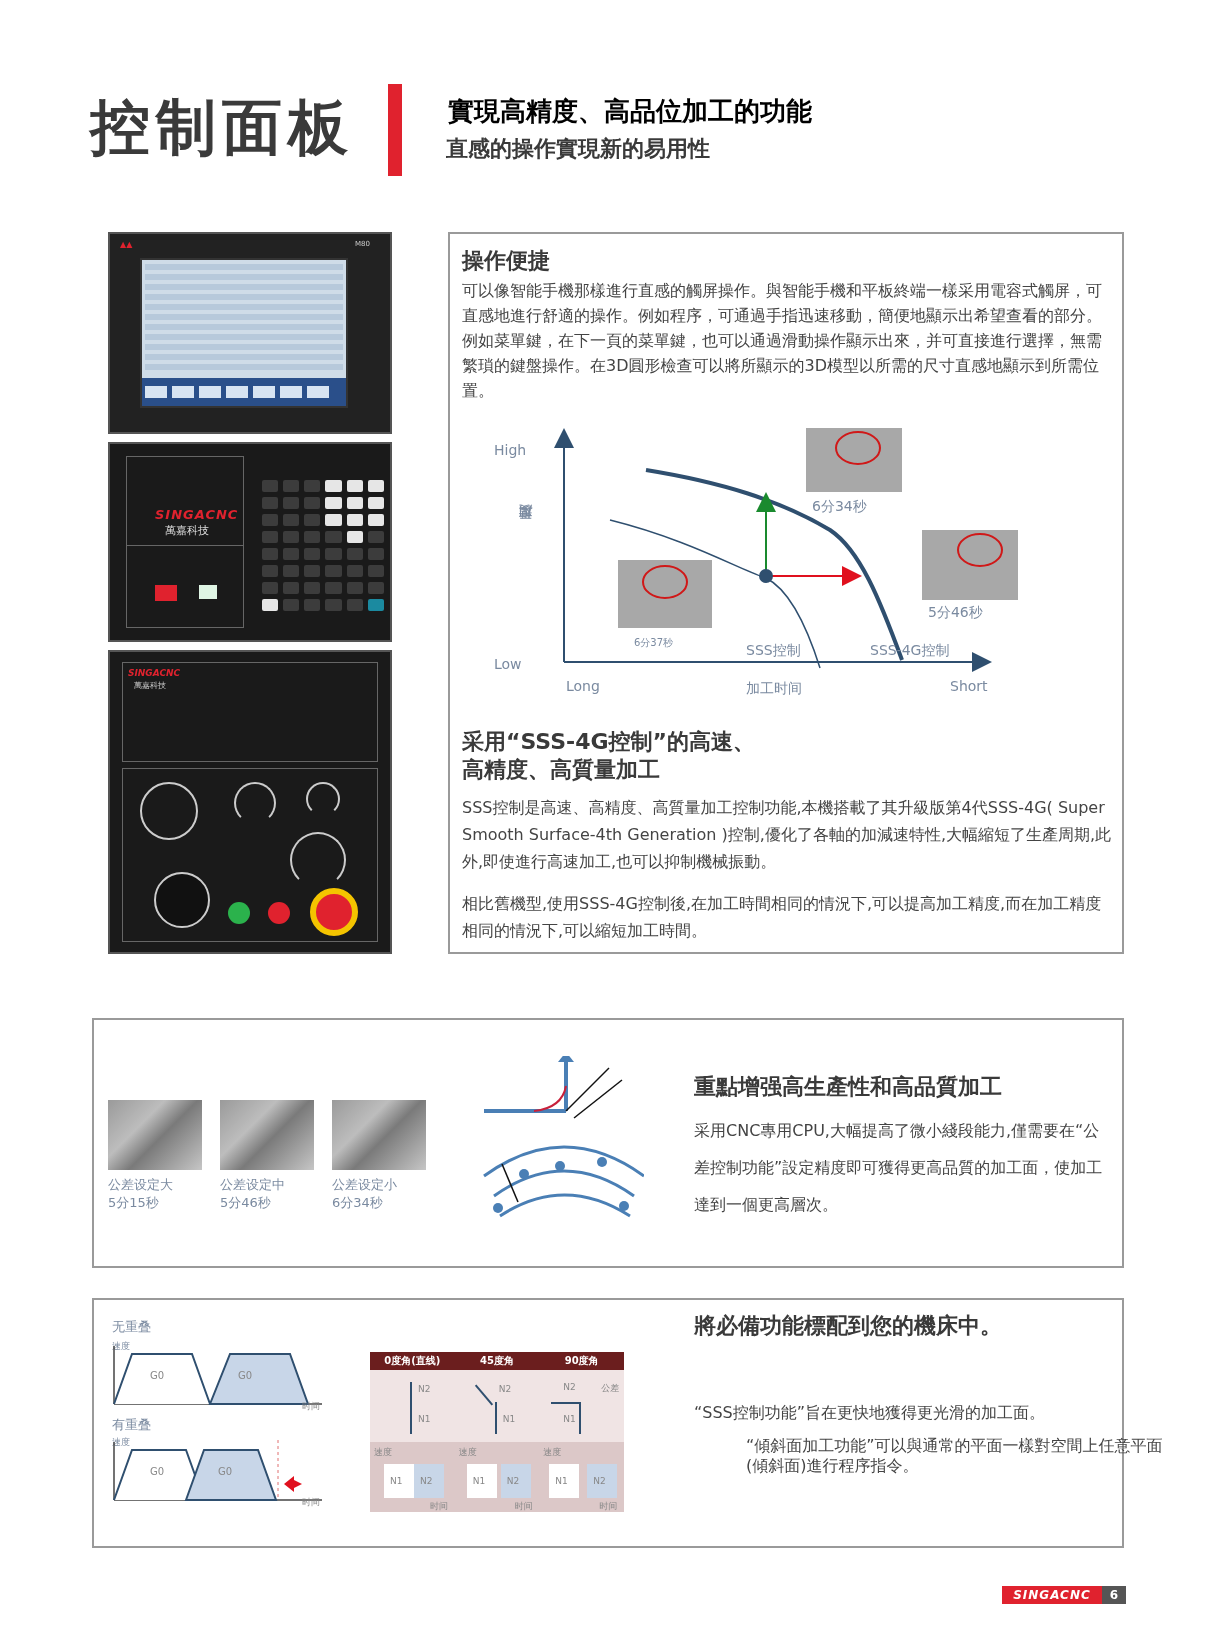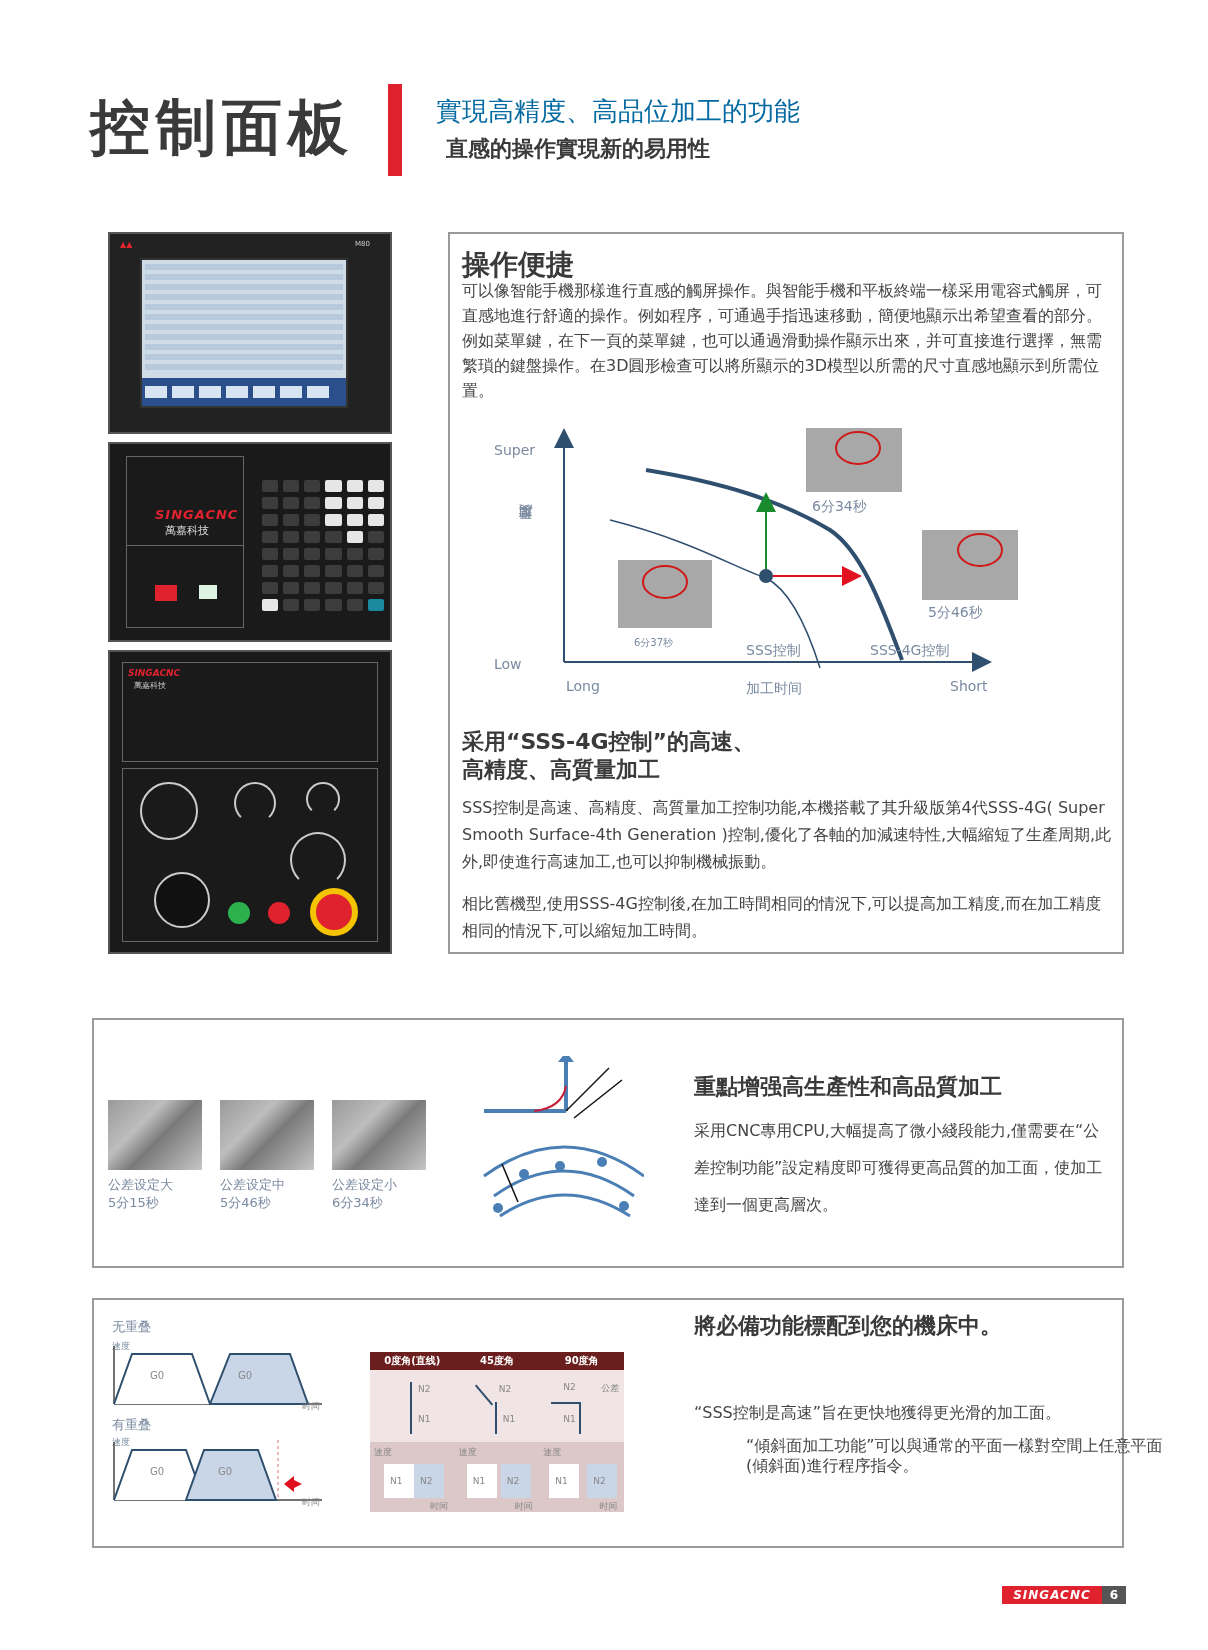--- a/index.html
+++ b/index.html
@@ -2,21 +2,21 @@
 <html><head>
 <meta charset="utf-8">
 <style>
   * { box-sizing: border-box; margin: 0; padding: 0; }
   body { width: 1208px; height: 1650px; background: #ffffff; font-family: "DejaVu Sans", "Liberation Sans", sans-serif; color: #333; position: relative; overflow: hidden; }
   .abs { position: absolute; }
 
   
   .page-title { left: 90px; top: 88px; font-size: 60px; font-weight: bold; color: #3a3a3a; letter-spacing: 6px; }
   .title-bar { left: 388px; top: 84px; width: 14px; height: 92px; background: #e0222e; }
-  .subtitle1 { left: 436px; top: 94px; font-size: 26px; font-weight: normal; color: #0369a1; }
+  .subtitle1 { left: 448px; top: 94px; font-size: 26px; font-weight: bold; color: #000000; }
   .subtitle2 { left: 446px; top: 134px; font-size: 22px; font-weight: bold; color: #3a3a3a; }
 
   
   .panel { background: #1c1c1c; border: 2px solid #555; }
   .screen-panel { left: 108px; top: 232px; width: 284px; height: 202px; background: #222; }
   .screen { position: absolute; left: 30px; top: 24px; width: 208px; height: 150px; background: #cfdce8; border: 2px solid #333; }
   .screen .row { height: 6px; background: #b7c9db; margin: 4px 3px; }
   .screen .bar { position:absolute; left:0; right:0; bottom:0; height:28px; background:#2a4f8a; }
   .screen .bar span { display:inline-block; width:22px; height:12px; background:#d8e4f2; margin:8px 2px 0 3px; }
   .keys-panel { left: 108px; top: 442px; width: 284px; height: 200px; background: #1a1a1a; }
@@ -29,21 +29,21 @@
   .ctrl-panel { left: 108px; top: 650px; width: 284px; height: 304px; background: #1a1a1a; }
   .dial { position:absolute; border: 2px solid #ccc; border-radius: 50%; }
   .estop { position:absolute; left: 200px; top: 236px; width: 48px; height: 48px; border-radius: 50%; background: #e0222e; border: 6px solid #f4c400; }
   .gbtn { position:absolute; left: 118px; top: 250px; width: 22px; height: 22px; border-radius: 50%; background: #2bb24c; }
   .rbtn { position:absolute; left: 158px; top: 250px; width: 22px; height: 22px; border-radius: 50%; background: #e0222e; }
 
   
   .box1 { left: 448px; top: 232px; width: 676px; height: 722px; border: 2px solid #9a9a9a; }
   .h2 { font-weight: bold; color: #3a3a3a; }
   .body-text { font-size: 16px; line-height: 25px; color: #444; }
-  .box1 .h2a { position:absolute; left: 12px; top: 12px; font-size: 28px; }
+  .box1 .h2a { position:absolute; left: 12px; top: 12px; font-size: 22px; }
   .box1 .p1 { position:absolute; left: 12px; top: 44px; width: 640px; }
   .chart { position:absolute; left: 40px; top: 186px; width: 540px; height: 292px; }
   .box1 .h2b { position:absolute; left: 12px; top: 494px; font-size: 22px; line-height: 28px; width: 600px; }
   .box1 .p2 { position:absolute; left: 12px; top: 560px; width: 650px; line-height: 27px; }
   .box1 .p3 { position:absolute; left: 12px; top: 656px; width: 650px; line-height: 27px; }
 
   
   .box2 { left: 92px; top: 1018px; width: 1032px; height: 250px; border: 2px solid #9a9a9a; }
   .thumb { position:absolute; width: 94px; height: 70px; background: linear-gradient(135deg,#9a9a9a 0%,#bdbdbd 35%,#7a7a7a 55%,#c6c6c6 100%); }
   .thumb-cap { position:absolute; font-size: 13px; color: #7a8aa0; line-height: 18px; }
@@ -192,21 +192,21 @@
       <line x1="276" y1="156" x2="276" y2="82" stroke="#1a8a2e" stroke-width="2" marker-end="url(#ga)"></line>
       <line x1="276" y1="156" x2="362" y2="156" stroke="#e0101e" stroke-width="2" marker-end="url(#ra)"></line>
       <circle cx="276" cy="156" r="7" fill="#2f4f6f"></circle>
       <rect x="128" y="140" width="94" height="68" fill="#a8a8a8"></rect>
       <ellipse cx="175" cy="162" rx="22" ry="16" fill="none" stroke="#d01818" stroke-width="2"></ellipse>
       <rect x="316" y="8" width="96" height="64" fill="#a8a8a8"></rect>
       <ellipse cx="368" cy="28" rx="22" ry="16" fill="none" stroke="#d01818" stroke-width="2"></ellipse>
       <rect x="432" y="110" width="96" height="70" fill="#a8a8a8"></rect>
       <ellipse cx="490" cy="130" rx="22" ry="16" fill="none" stroke="#d01818" stroke-width="2"></ellipse>
     </svg>
-    <div class="abs" style="left:4px;top:22px;font-size:14px;color:#7a8aa0;">Super</div>
+    <div class="abs" style="left:4px;top:22px;font-size:14px;color:#7a8aa0;">High</div>
     <div class="abs" style="left:4px;top:236px;font-size:14px;color:#7a8aa0;">Low</div>
     <div class="abs" style="left:26px;top:110px;font-size:14px;color:#7a8aa0;writing-mode:vertical-rl;transform:rotate(180deg);">加工精度</div>
     <div class="abs" style="left:76px;top:258px;font-size:14px;color:#7a8aa0;">Long</div>
     <div class="abs" style="left:256px;top:260px;font-size:14px;color:#7a8aa0;">加工时间</div>
     <div class="abs" style="left:460px;top:258px;font-size:14px;color:#7a8aa0;">Short</div>
     <div class="abs" style="left:256px;top:222px;font-size:14px;color:#7a8aa0;">SSS控制</div>
     <div class="abs" style="left:380px;top:222px;font-size:14px;color:#7a8aa0;">SSS-4G控制</div>
     <div class="abs" style="left:144px;top:216px;font-size:10px;color:#7a8aa0;">6分37秒</div>
     <div class="abs" style="left:322px;top:78px;font-size:14px;color:#7a8aa0;">6分34秒</div>
     <div class="abs" style="left:438px;top:184px;font-size:14px;color:#7a8aa0;">5分46秒</div>
@@ -327,18 +327,18 @@
       <div style="position:absolute;left:48px;top:22px;width:30px;height:34px;background:#c8d6e8;"></div>
       <span class="tiny" style="left:16px;top:34px;">N1</span>
         <span class="tiny" style="left:54px;top:34px;">N2</span>
       <span class="tiny" style="left:60px;top:58px;">时间</span>
     </div>
   </div>
 
   <div class="h2 h2d">
     <div>將必備功能標配到您的機床中。</div>
   </div>
-  <div class="body-text p5">“SSS控制是高速”旨在更快地獲得更光滑的加工面。</div>
+  <div class="body-text p5">“SSS控制功能”旨在更快地獲得更光滑的加工面。</div>
   <div class="body-text p6">“傾斜面加工功能”可以與通常的平面一樣對空間上任意平面(傾斜面)進行程序指令。</div>
 </div>
 
 <div class="abs footer-logo">SINGACNC</div>
 <div class="abs footer-page">6</div>
 
 </body></html>

